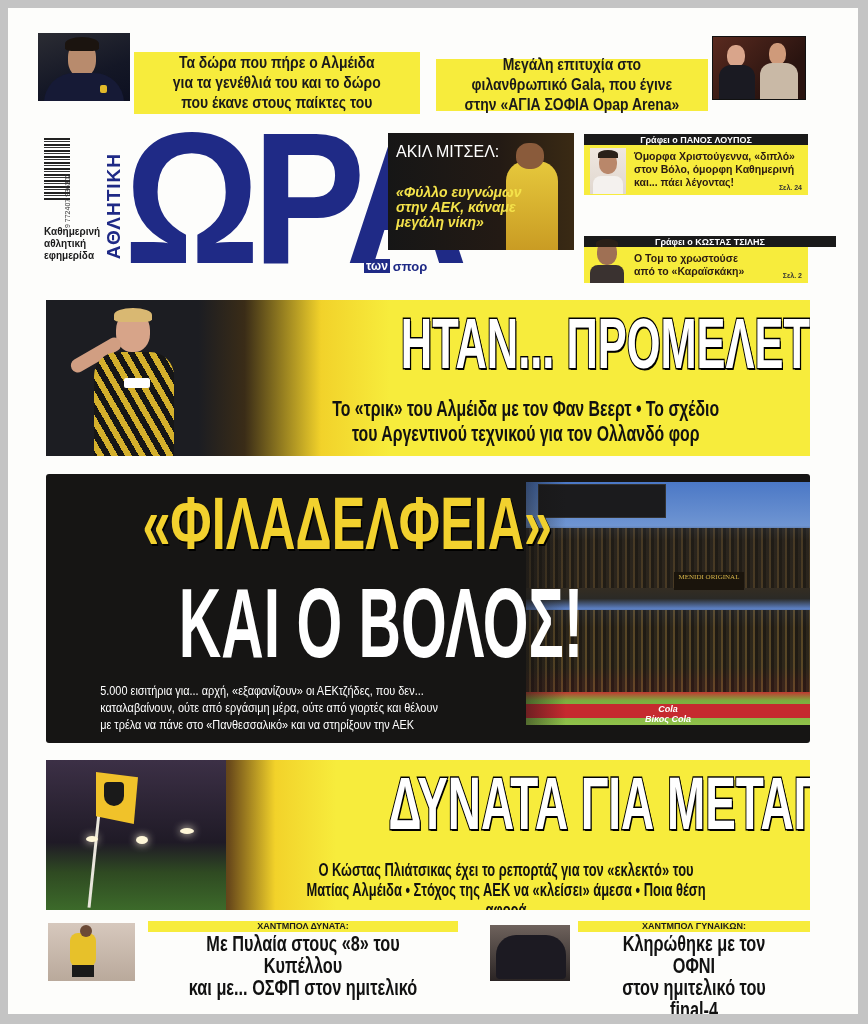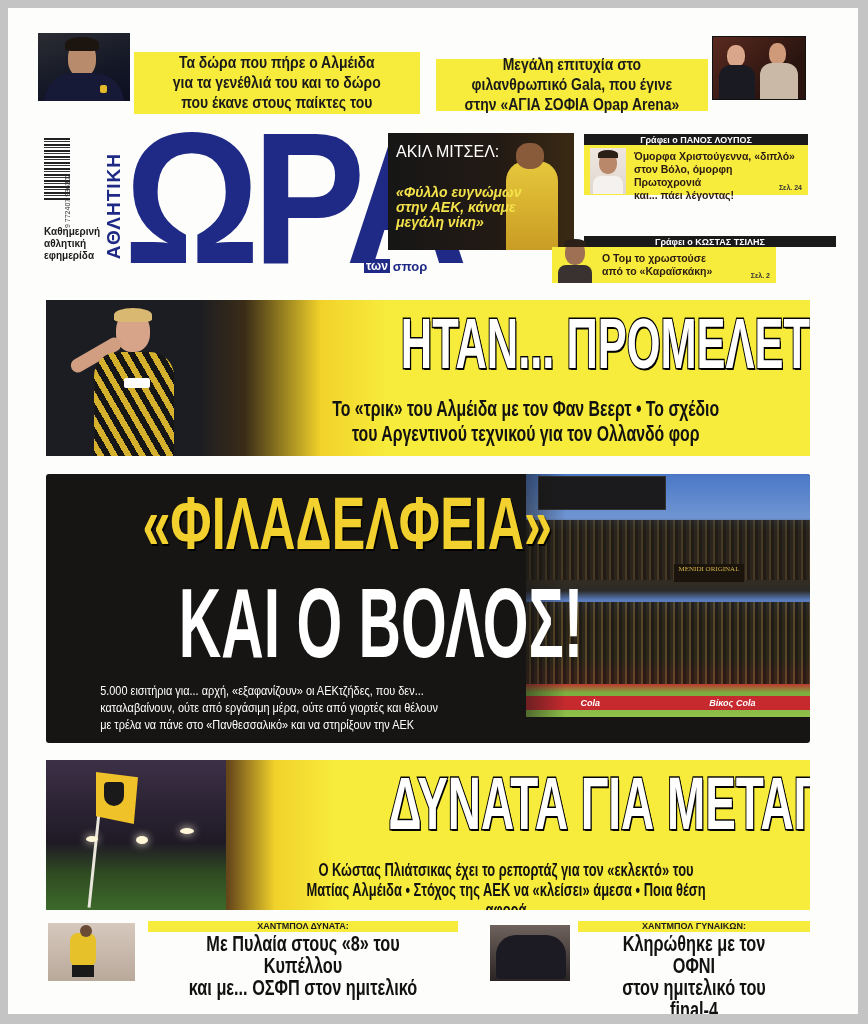--- a/index.html
+++ b/index.html
@@ -86,29 +86,29 @@
   <div class="abs column-head" style="left:576px;top:126px;width:224px;height:11px;">
     <span>Γράφει ο ΠΑΝΟΣ ΛΟΥΠΟΣ</span>
   </div>
   <div class="abs yellow" style="left:576px;top:137px;width:224px;height:50px;">
     <div class="abs" style="left:6px;top:3px;width:36px;height:46px;background:linear-gradient(180deg,#efe7df,#e0d7cf);">
       <div class="abs" style="left:9px;top:4px;width:18px;height:22px;border-radius:45%;background:#b9876a;"></div>
       <div class="abs" style="left:8px;top:2px;width:20px;height:8px;border-radius:50% 50% 0 0;background:#2a2018;"></div>
       <div class="abs" style="left:3px;top:28px;width:30px;height:18px;border-radius:8px 8px 0 0;background:#f4f1ee;"></div>
     </div>
     <div class="abs column-body" style="left:50px;top:5px;width:168px;white-space:pre-line;font-size:10.5px;">Όμορφα Χριστούγεννα, «διπλό»
-στον Βόλο, όμορφη Πρωτοχρονιά
+στον Βόλο, όμορφη Καθημερινή
 και... πάει λέγοντας!</div>
     <div class="abs" style="right:6px;bottom:4px;font-size:7px;font-weight:700;color:#333;">Σελ. 24</div>
   </div>
 
   <div class="abs column-head" style="left:576px;top:228px;width:252px;height:11px;">
     <span>Γράφει ο ΚΩΣΤΑΣ ΤΣΙΛΗΣ</span>
   </div>
-  <div class="abs yellow" style="left:544px;top:239px;width:224px;height:36px;">
+  <div class="abs yellow" style="left:576px;top:239px;width:224px;height:36px;">
     <div class="abs" style="left:4px;top:-10px;width:38px;height:46px;background:transparent;">
       <div class="abs" style="left:9px;top:4px;width:20px;height:24px;border-radius:45%;background:#9f7054;"></div>
       <div class="abs" style="left:8px;top:2px;width:22px;height:8px;border-radius:50% 50% 0 0;background:#2a2018;"></div>
       <div class="abs" style="left:2px;top:28px;width:34px;height:18px;border-radius:8px 8px 0 0;background:#3a3230;"></div>
     </div>
     <div class="abs column-body" style="left:50px;top:5px;width:150px;white-space:pre-line;font-size:10.5px;">Ο Τομ το χρωστούσε
 από το «Καραϊσκάκη»</div>
     <div class="abs" style="right:6px;bottom:4px;font-size:7px;font-weight:700;color:#333;">Σελ. 2</div>
   </div>
 
@@ -124,26 +124,26 @@
       <span class="big-white" style="display:inline-block;font-size:70px;line-height:84px;transform:scaleX(0.62);transform-origin:center;white-space:nowrap;">ΗΤΑΝ... ΠΡΟΜΕΛΕΤΗΜΕΝΟ</span>
     </div>
     <div class="abs sub-black" style="left:200px;top:96px;width:560px;">
       <span style="display:inline-block;font-size:22px;line-height:25px;white-space:pre-line;transform:scaleX(0.72);transform-origin:center;">Το «τρικ» του Αλμέιδα με τον Φαν Βεερτ • Το σχέδιο
 του Αργεντινού τεχνικού για τον Ολλανδό φορ</span>
     </div>
   </div>
 
   <div class="abs" style="left:38px;top:466px;width:764px;height:269px;background:#161514;overflow:hidden;border-radius:3px;">
 
-    <div class="abs" style="left:480px;top:0;width:284px;height:243px;background:linear-gradient(180deg,#4b78c6 0%,#6f95d2 18%,#2a2a28 24%,#3b2f1f 40%,#2b2a26 48%,#5b7ec1 52%,#3a3022 60%,#4a3a22 76%,#b7262c 82%,#c72a2f 86%,#7cae3f 90%,#90c14a 100%);">
+    <div class="abs" style="left:480px;top:8px;width:284px;height:243px;background:linear-gradient(180deg,#4b78c6 0%,#6f95d2 18%,#2a2a28 24%,#3b2f1f 40%,#2b2a26 48%,#5b7ec1 52%,#3a3022 60%,#4a3a22 76%,#b7262c 82%,#c72a2f 86%,#7cae3f 90%,#90c14a 100%);">
       <div class="abs" style="left:12px;top:2px;width:128px;height:34px;background:#1b1b1d;border:1px solid #333;"></div>
       <div class="abs" style="left:0;top:46px;width:284px;height:60px;background:repeating-linear-gradient(90deg,#2a241c 0 3px,#4a3b24 3px 5px,#1e1a14 5px 8px);opacity:.9;"></div>
       <div class="abs" style="left:148px;top:90px;width:70px;height:18px;background:#1a140c;color:#d6b449;font-size:7px;font-family:'Liberation Serif',serif;text-align:center;line-height:9px;padding-top:1px;">MENIDI ORIGINAL</div>
       <div class="abs" style="left:0;top:128px;width:284px;height:82px;background:repeating-linear-gradient(90deg,#2b251a 0 3px,#5a4826 3px 5px,#1c1812 5px 8px);opacity:.9;"></div>
-      <div class="abs" style="left:0;top:222px;width:284px;height:14px;background:#c62a2f;display:flex;align-items:center;justify-content:space-around;color:#fff;font-size:9px;font-weight:700;font-style:italic;">
+      <div class="abs" style="left:0;top:222px;width:284px;height:14px;background:#c62a2f;display:flex;align-items:center;justify-content:space-around;color:#fff;font-size:9px;font-weight:700;font-style:italic;flex-direction:column;">
         <span>Cola</span>
         <span>Βίκος Cola</span>
       </div>
     </div>
     <div class="abs" style="left:440px;top:0;width:80px;height:269px;background:linear-gradient(90deg,#161514,rgba(22,21,20,0));"></div>
 
     <div class="abs" style="left:0;top:6px;width:520px;text-align:center;">
       <span style="display:inline-block;color:#f2d12e;font-weight:900;font-size:74px;line-height:88px;transform:scaleX(0.68);transform-origin:center;white-space:nowrap;text-shadow:2px 2px 0 #000;">«ΦΙΛΑΔΕΛΦΕΙΑ»</span>
     </div>
     <div class="abs" style="left:-2px;top:94px;width:520px;text-align:center;">

